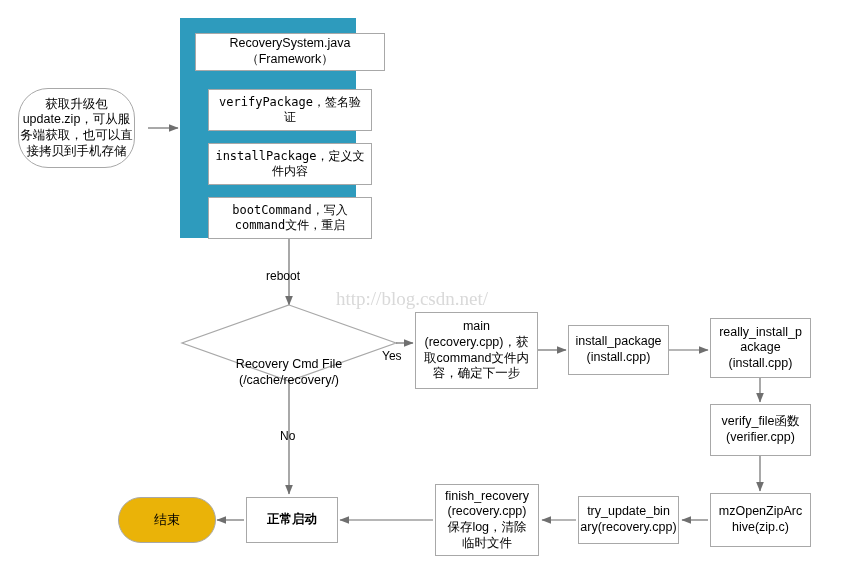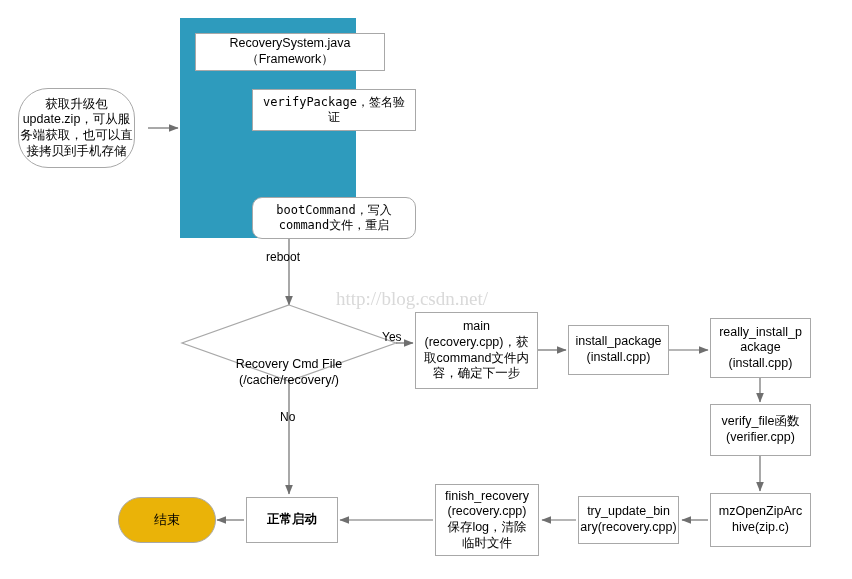--- a/index.html
+++ b/index.html
@@ -36,21 +36,20 @@
     border: 1px solid #a8a8a8;
     font-size: 12.5px;
   }
   .panel {
     background: #2e9bbd;
     border: 1px solid #2e9bbd;
   }
   .mono {
     font-family: "DejaVu Sans Mono", monospace;
     font-size: 12px;
-    margin-left: 44px;
   }
   .stadium {
     border-radius: 28px;
     background: #eab308;
     border: 1px solid #a8a8a8;
     font-size: 13px;
   }
   .diamond-label {
     position: absolute;
     display: flex;
@@ -60,20 +59,21 @@
     font-size: 12.5px;
     line-height: 1.3;
     color: #000;
     white-space: pre-line;
   }
   .edge-label {
     position: absolute;
     font-size: 12px;
     color: #000;
     white-space: nowrap;
+    margin-top: 19px;
   }
   .watermark {
     position: absolute;
     font-family: "Liberation Serif", serif;
     font-size: 19px;
     color: #d9d9d9;
     white-space: nowrap;
   }
 </style>
 </head>
@@ -118,21 +118,23 @@
 <div class="node box" style="left:18px; top:88px; width:117px; height:80px;border-radius:30px;">获取升级包
 update.zip，可从服
 务端获取，也可以直
 接拷贝到手机存储</div>
 
 <div class="node panel" style="left:180px; top:18px; width:176px; height:220px; display:block;padding-left:40px;">
   <div class="node box" style="left:14px; top:14px; width:190px; height:38px; position:absolute;">RecoverySystem.java
 （Framework）</div>
   <div class="node box mono" style="left:27px; top:70px; width:164px; height:42px; position:absolute;">verifyPackage，签名验
 证</div>
-  <div class="node box mono" style="left:27px; top:178px; width:164px; height:42px; position:absolute;border-radius:10px;">bootCommand，写入
+  <div class="node box mono" style="left:27px; top:124px; width:164px; height:42px; position:absolute;">installPackage，定义文
+件内容</div>
+  <div class="node box mono" style="left:27px; top:178px; width:164px; height:42px; position:absolute;">bootCommand，写入
 command文件，重启</div>
 </div>
 
 <div class="edge-label" style="left:266px; top:250px;">reboot</div>
 
 <div class="diamond-label" style="left:204px; top:325px; width:170px; height:36px;margin-top:29px;">Recovery Cmd File
 (/cache/recovery/)</div>
 
 <div class="edge-label" style="left:382px; top:330px;">Yes</div>
 

